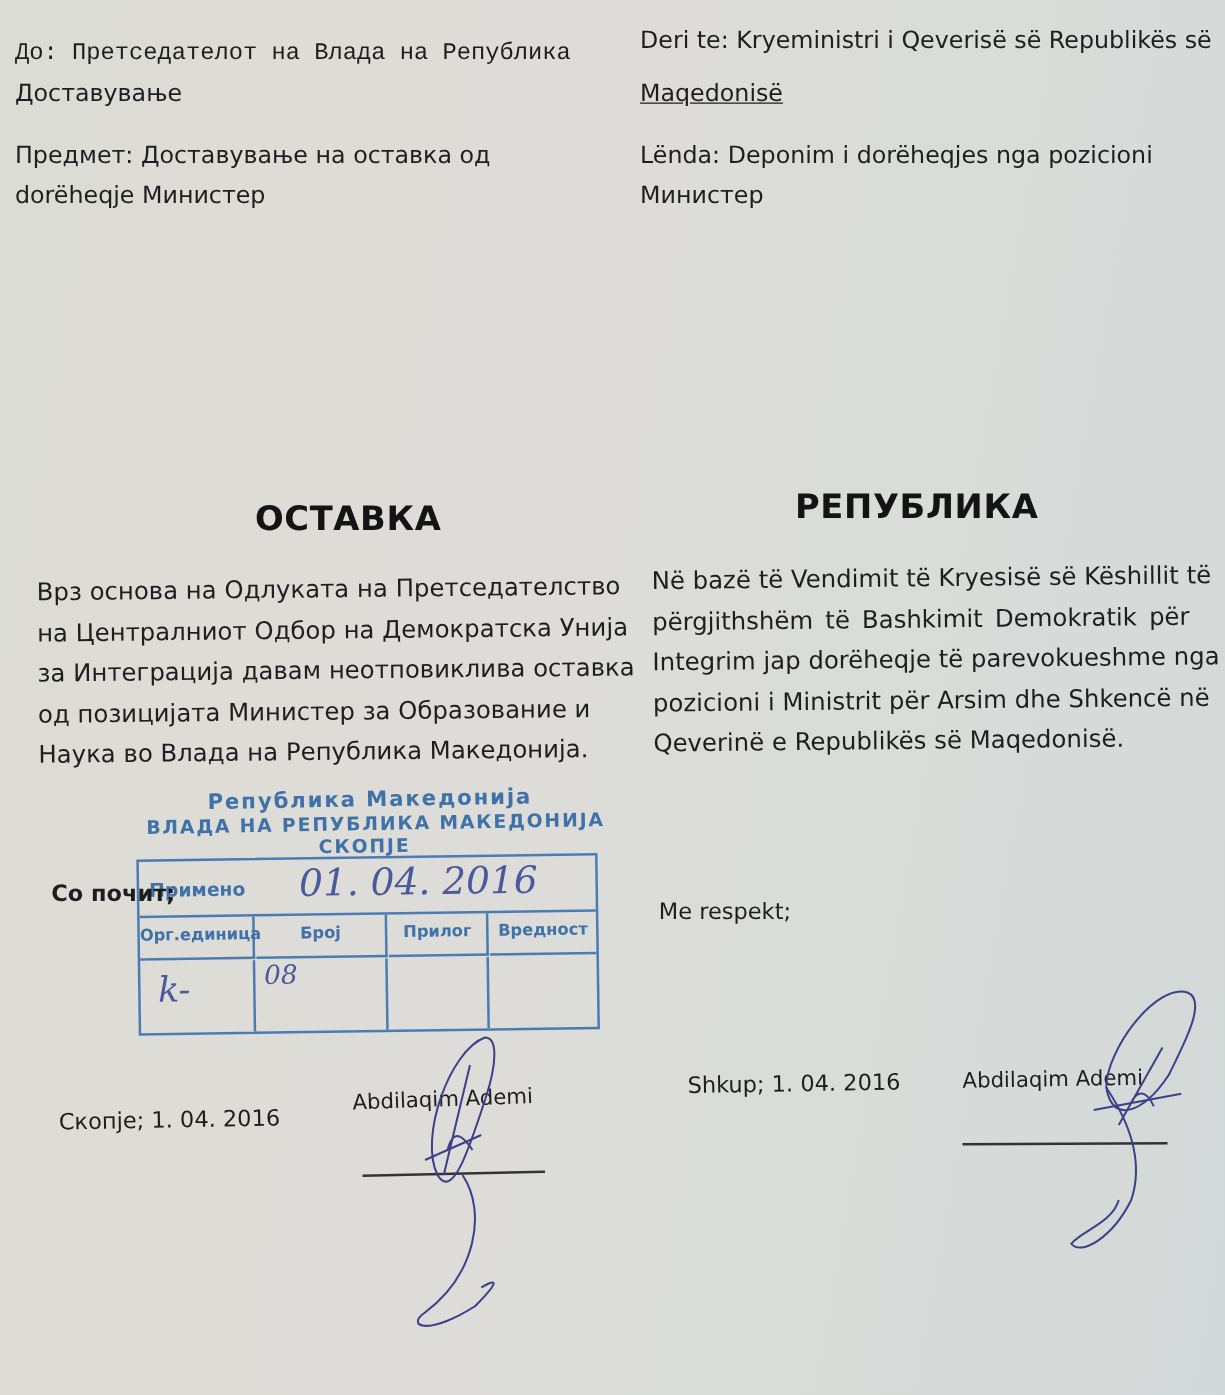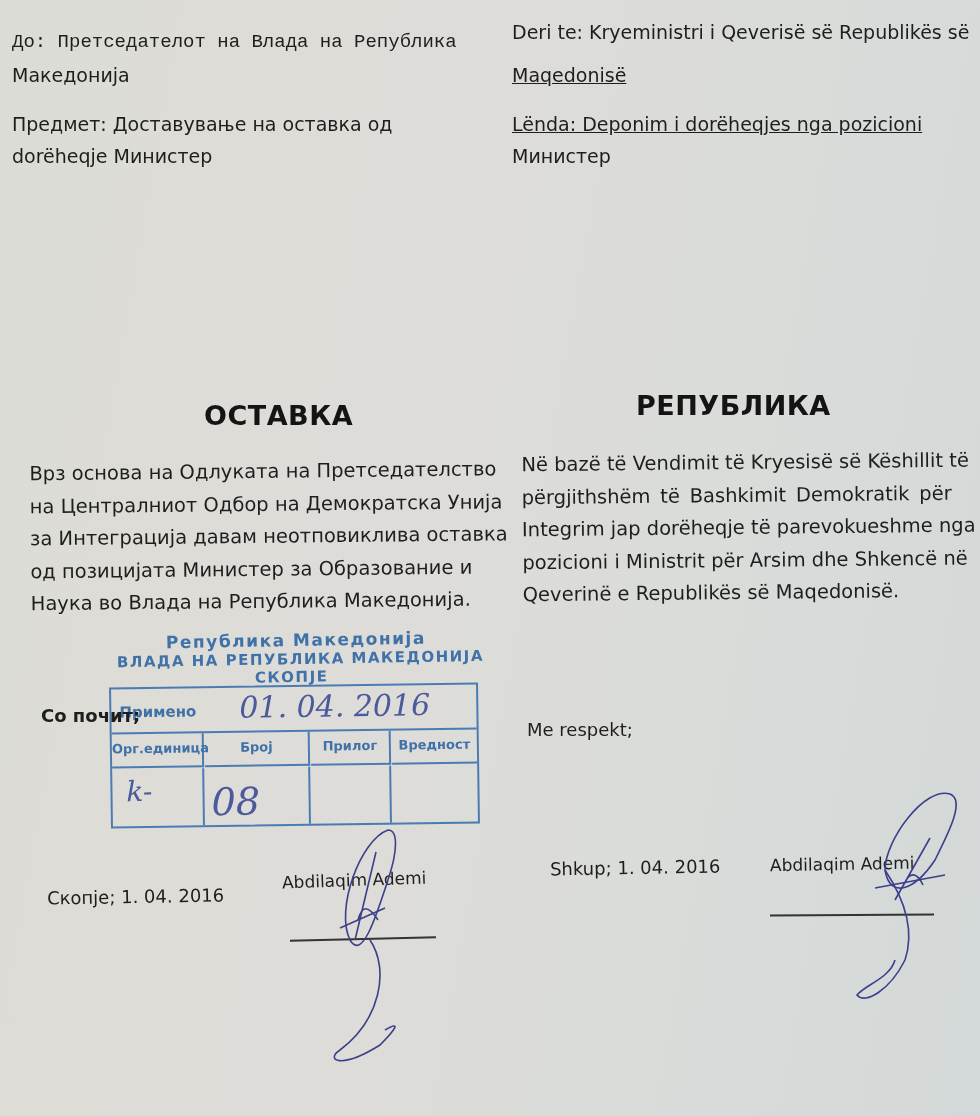--- a/index.html
+++ b/index.html
@@ -20,27 +20,27 @@
   .stamp .hdr { position:absolute; top:45px; height:32px; border-right:2.5px solid #4a7cb3; border-bottom:2.5px solid #4a7cb3; color:#3f72a8; font-size:13px; text-align:center; line-height:30px; font-weight:bold; }
   .stamp .cell { position:absolute; top:80px; bottom:0; border-right:2.5px solid #4a7cb3; }
   .hand { position:absolute; font-family:"DejaVu Serif", serif; font-style:italic; color:#4a5a9a; font-weight:normal; }
   .sigline { position:absolute; height:2px; background:#333; }
   svg.sig { position:absolute; overflow:visible; }
 </style>
 </head>
 <body>
 
 <div class="t" style="left:12px;top:26px;font-family:Liberation Mono, monospace;">До: Претседателот на Влада на Република</div>
-<div class="t" style="left:12px;top:59px;">Македонија</div>
+<div class="t" style="left:12px;top:59px;">Доставување</div>
 <div class="t" style="left:12px;top:108px;">Предмет: Доставување на оставка од</div>
 <div class="t" style="left:12px;top:140px;">dorëheqje Министер</div>
 
 <div class="t" style="left:512px;top:16px;">Deri te: Kryeministri i Qeverisë së Republikës së</div>
 <div class="t" style="left:512px;top:59px;text-decoration:underline;">Maqedonisë</div>
-<div class="t" style="left:512px;top:108px;text-decoration:underline;">Lënda: Deponim i dorëheqjes nga pozicioni</div>
+<div class="t" style="left:512px;top:108px;">Lënda: Deponim i dorëheqjes nga pozicioni</div>
 <div class="t" style="left:512px;top:140px;">Министер</div>
 
 <div class="h" style="left:168px;top:400px;margin-left:36px;">ОСТАВКА</div>
 <div class="h" style="left:636px;top:390px;">РЕПУБЛИКА</div>
 
 <div class="para" style="left:30px;top:456px;width:432px;transform:rotate(-0.6deg);">
   <span>Врз основа на Одлуката на Претседателство</span>
   <span>на Централниот Одбор на Демократска Унија</span>
   <span>за Интеграција давам неотповиклива оставка</span>
   <span>од позицијата Министер за Образование и</span>
@@ -65,21 +65,21 @@
     <span class="hand" style="left:128px;top:2px;font-size:30px;">01. 04. 2016</span>
   </div>
   <div class="hdr" style="left:0;width:90px;">Орг.единица</div>
   <div class="hdr" style="left:93px;width:103px;">Број</div>
   <div class="hdr" style="left:199px;width:78px;">Прилог</div>
   <div class="hdr" style="left:280px;width:85px;border-right:none;">Вредност</div>
   <div class="cell" style="left:0;width:90px;">
     <span class="hand" style="left:14px;top:6px;font-size:28px;">k-</span>
   </div>
   <div class="cell" style="left:93px;width:103px;">
-    <span class="hand" style="left:6px;top:12px;font-size:38px;">08</span>
+    <span class="hand" style="left:6px;top:0;font-size:21px;">08</span>
   </div>
   <div class="cell" style="left:199px;width:78px;"></div>
   <div class="cell" style="left:280px;width:85px;border-right:none;"></div>
 </div>
 
 <div class="t" style="left:41px;top:699px;font-size:18px;font-weight:bold;">Со почит;</div>
 <div class="t" style="left:527px;top:713px;font-size:18px;">Me respekt;</div>
 
 <div class="t" style="left:47px;top:880px;font-size:18px;transform:rotate(-1deg);">Скопје; 1. 04. 2016</div>
 <div class="t" style="left:550px;top:851px;font-size:18px;transform:rotate(-1deg);">Shkup; 1. 04. 2016</div>

